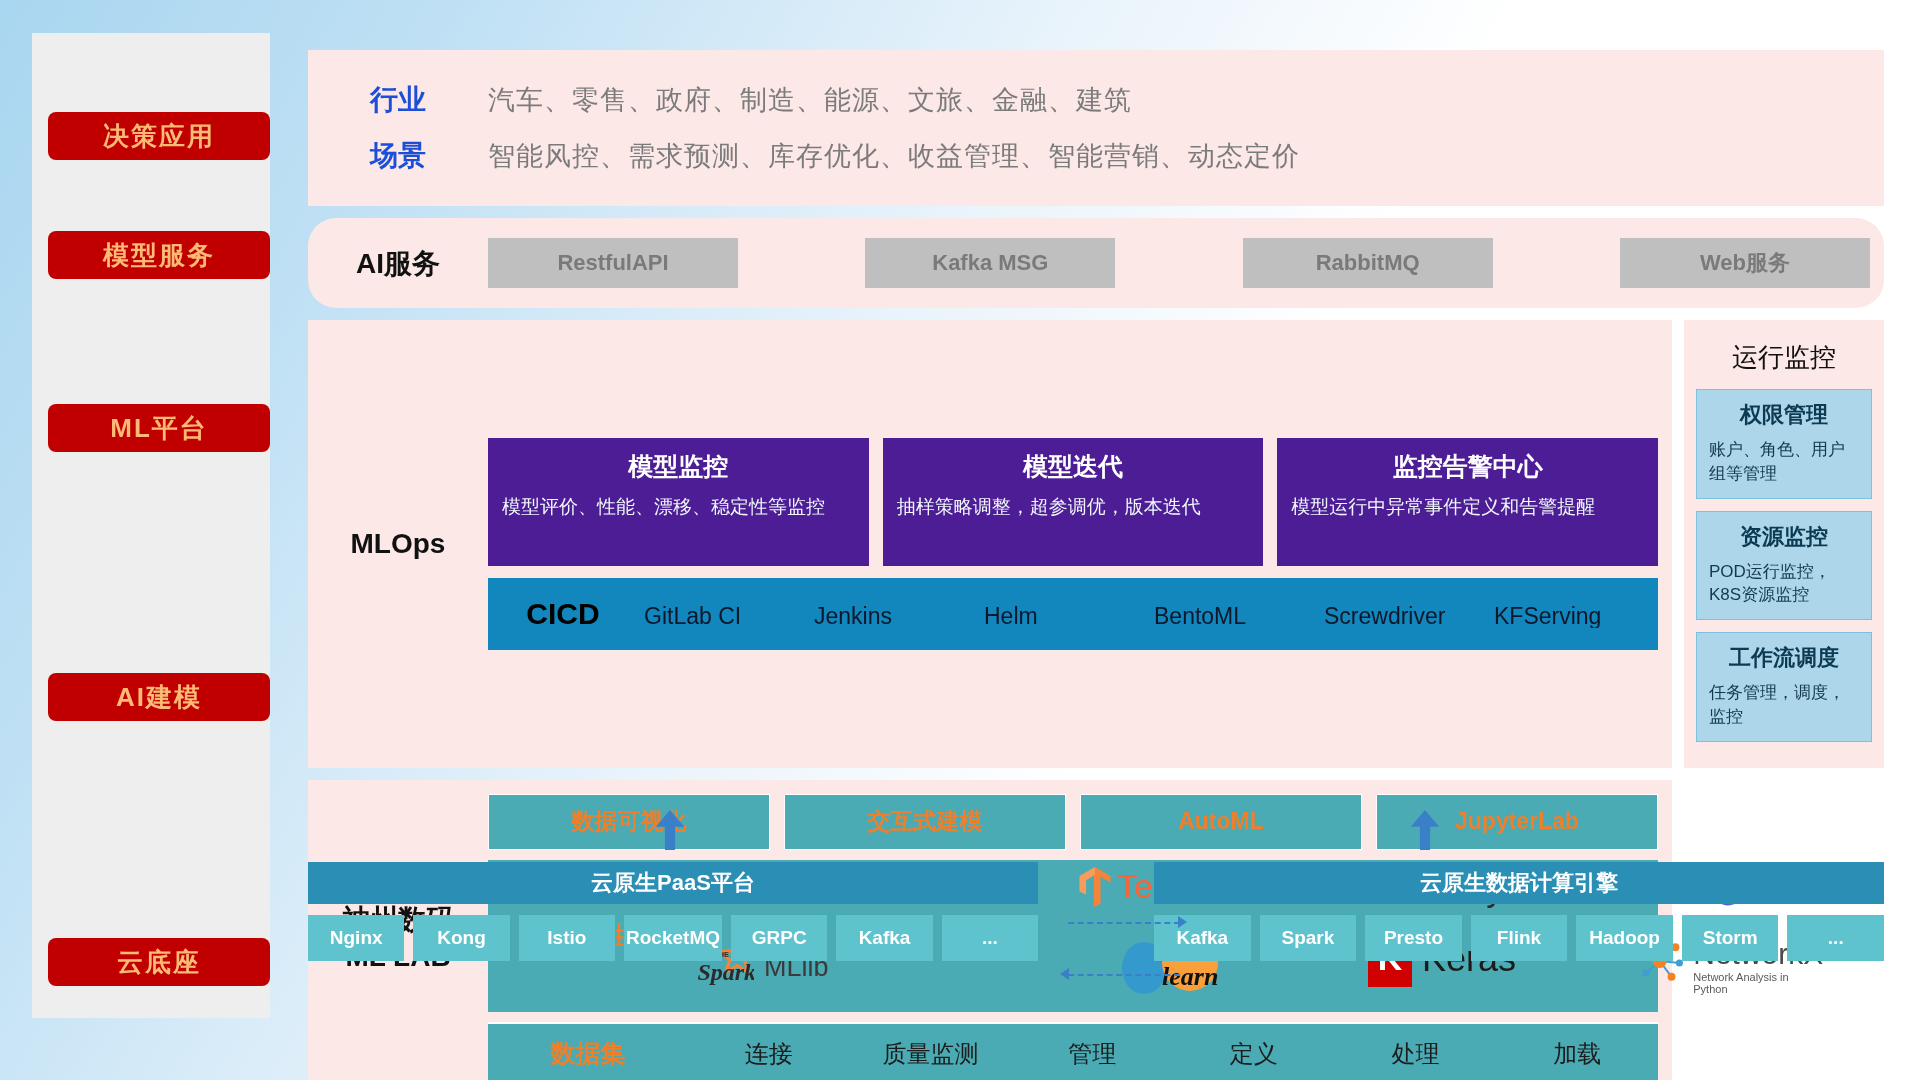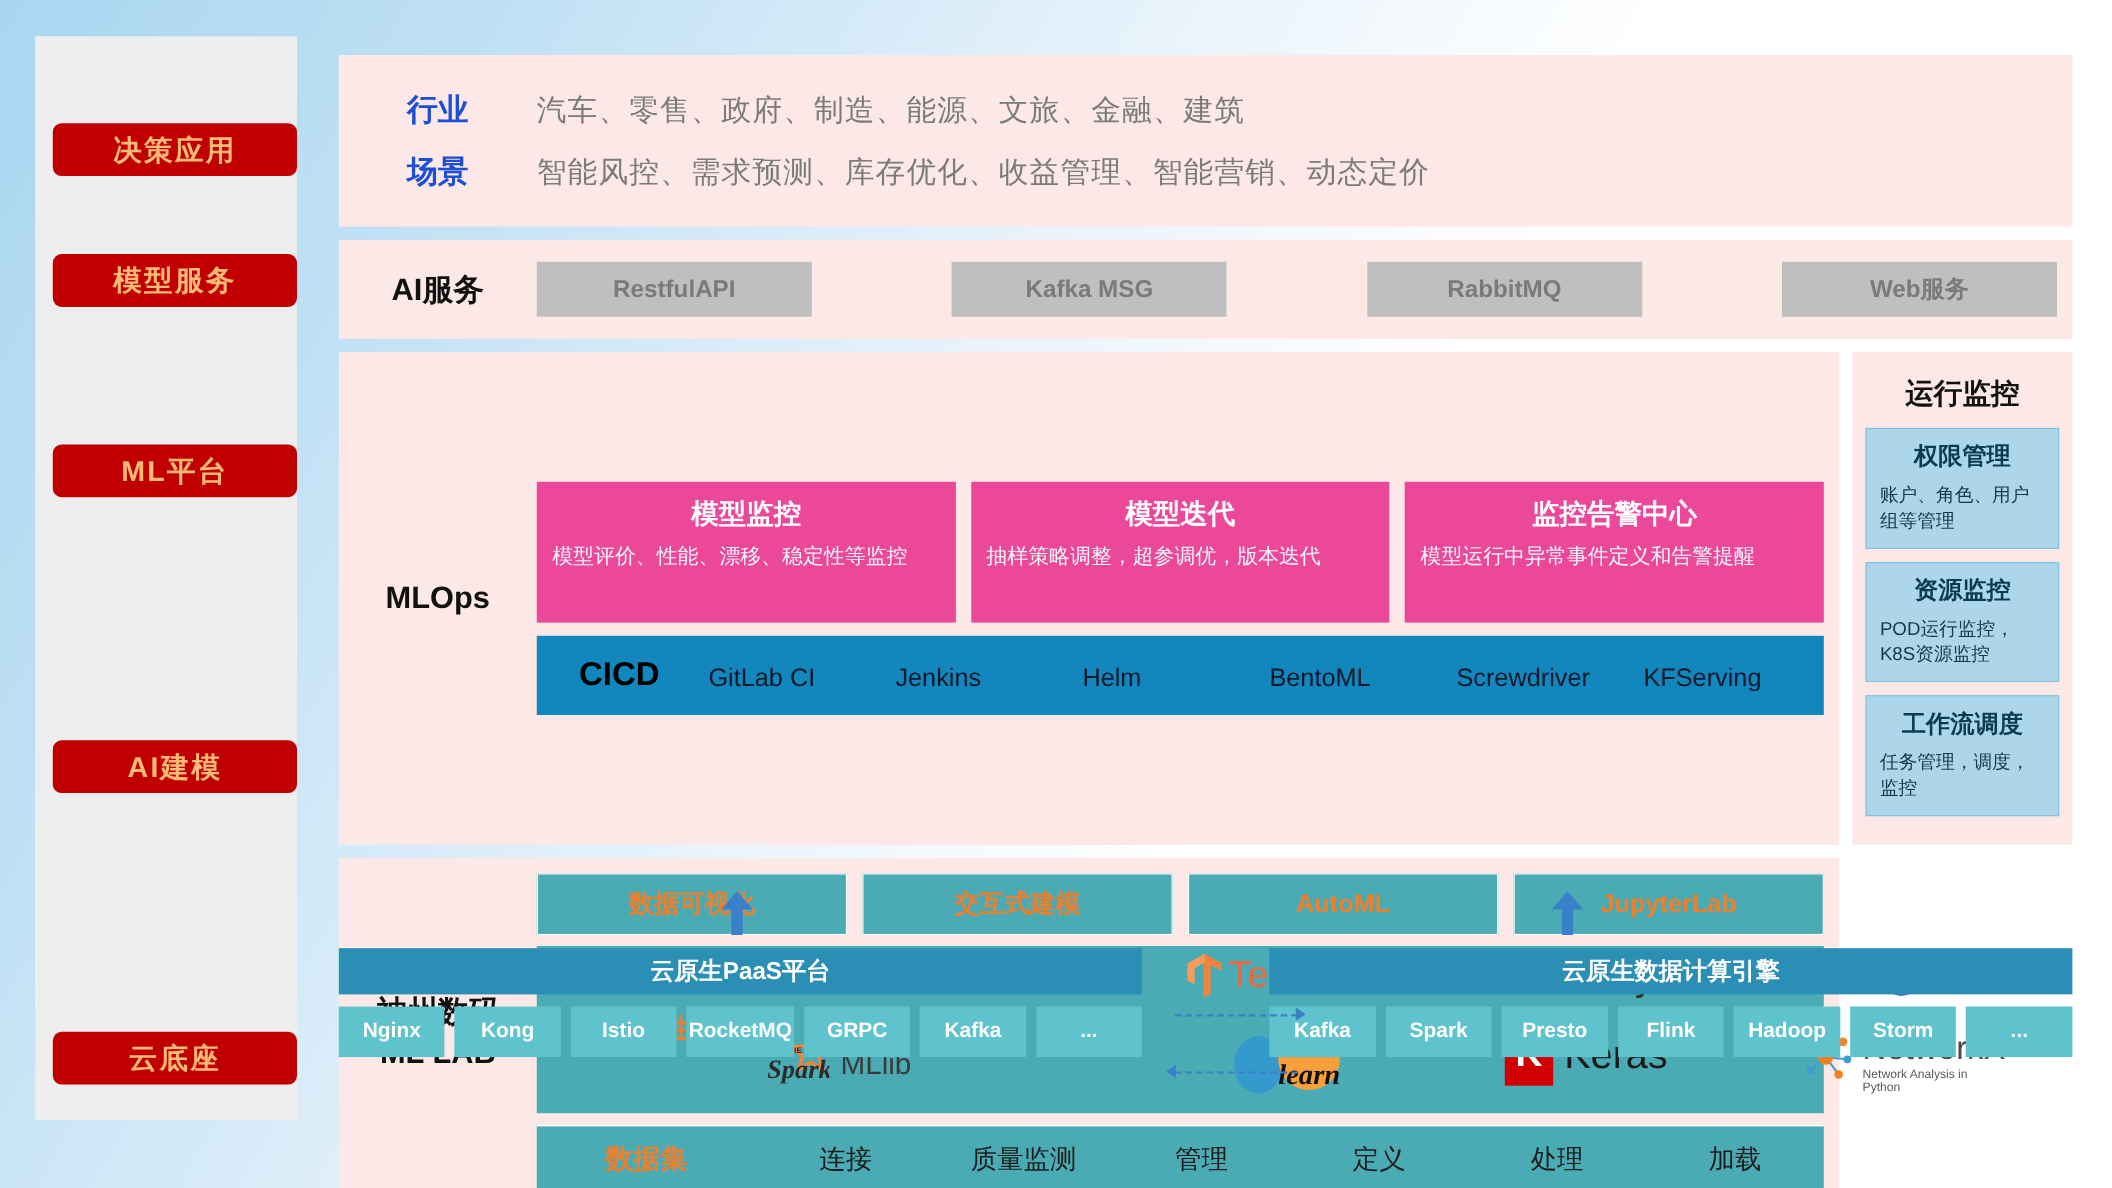--- a/index.html
+++ b/index.html
@@ -57,41 +57,41 @@
   .band-apps { padding: 22px 0; }
   .band-apps .rows { flex: 1; }
   .app-row { display: flex; align-items: center; height: 56px; }
   .app-key {
     flex: 0 0 180px; text-align: center;
     font-size: 28px; font-weight: 700; color: #1d4ed8;
   }
   .app-val { font-size: 27px; color: #7b7b7b; letter-spacing: 1px; }
 
   
-  .band-svc { padding: 20px 0; }
+  .band-svc { padding: 20px 0; border-radius: 28px; }
   .svc-row { flex: 1; display: flex; gap: 0; justify-content: space-between; padding-right: 14px; }
   .svc-chip {
     width: 250px; height: 50px;
     background: #bfbfbf; color: #7a7a7a;
     font-size: 22px; font-weight: 700;
     display: flex; align-items: center; justify-content: center;
   }
 
   
   .row3 { display: flex; gap: 12px; margin-top: 12px; align-items: stretch; }
   .band-mlops {
     flex: 1;
     background: #fbe8e7;
     display: flex; align-items: center;
     padding: 14px 0 14px 0;
   }
   .mlops-body { flex: 1; padding-right: 14px; }
   .mlops-cards { display: flex; gap: 14px; }
   .mlops-card {
-    flex: 1; background: #ec4899; color: #fff;
+    flex: 1; background: #4c1d95; color: #fff;
     padding: 12px 14px 14px 14px; min-height: 128px;
   }
   .mlops-card h4 {
     font-size: 25px; font-weight: 700; text-align: center; margin-bottom: 10px;
   }
   .mlops-card p { font-size: 19px; line-height: 1.45; color: #f0f6fa; }
 
   .cicd {
     margin-top: 12px; background: #1187bd; height: 72px;
     display: flex; align-items: center; overflow: hidden;
@@ -109,21 +109,21 @@
     align-self: flex-start; margin-top: 6px;
   }
 
   
   .monitor-col {
     flex: 0 0 200px; background: #fbe8e7;
     padding: 12px 12px 14px 12px;
     display: flex; flex-direction: column;
   }
   .monitor-title {
-    text-align: center; font-size: 26px; font-weight: 700; color: #111;
+    text-align: center; font-size: 26px; font-weight: 400; color: #111;
     padding: 8px 0 14px 0;
   }
   .monitor-card {
     background: #aed6ea; margin-bottom: 12px; padding: 10px 12px 12px 12px;
     border: 1px solid #7fc0df;
   }
   .monitor-card:last-child { margin-bottom: 12px; }
   .monitor-card h5 { font-size: 22px; font-weight: 700; color: #0b3a52; text-align: center; margin-bottom: 8px; }
   .monitor-card p { font-size: 17px; color: #123a4d; line-height: 1.4; }
 

